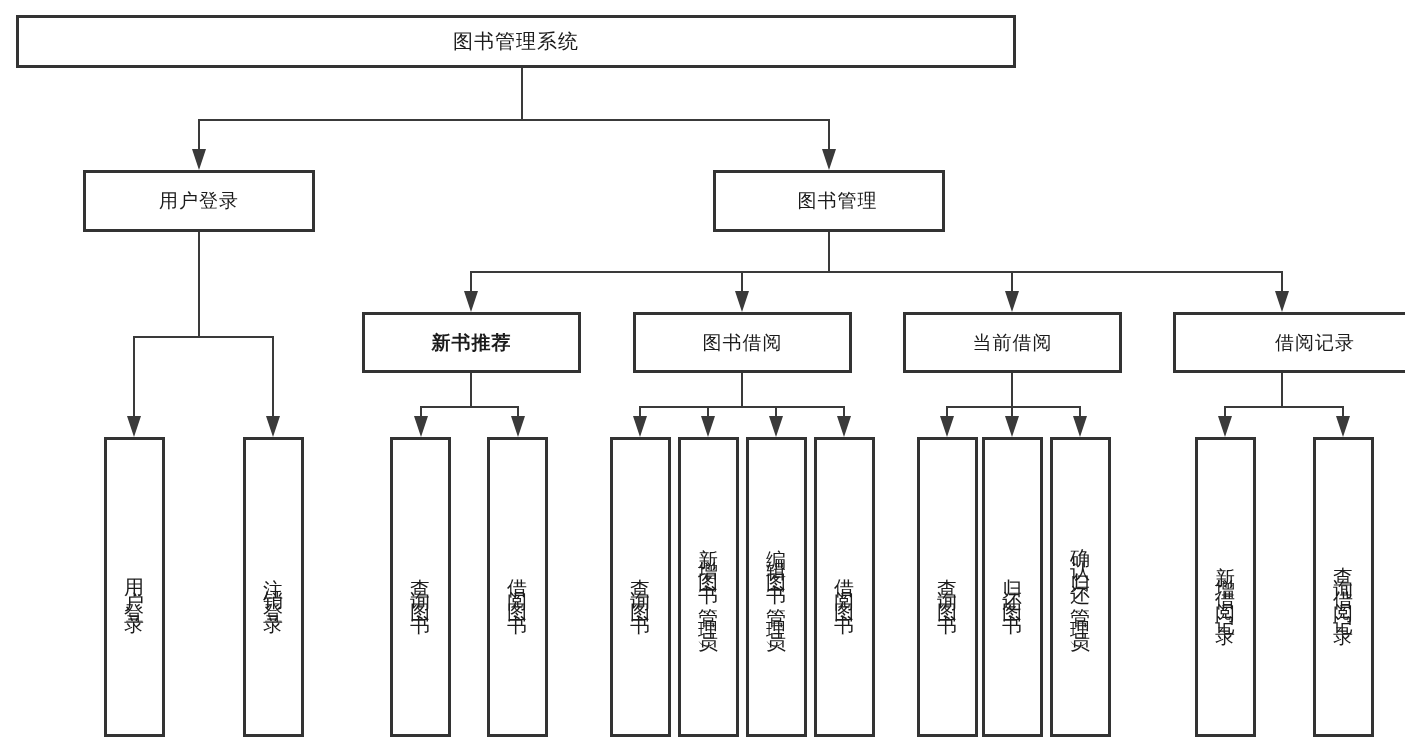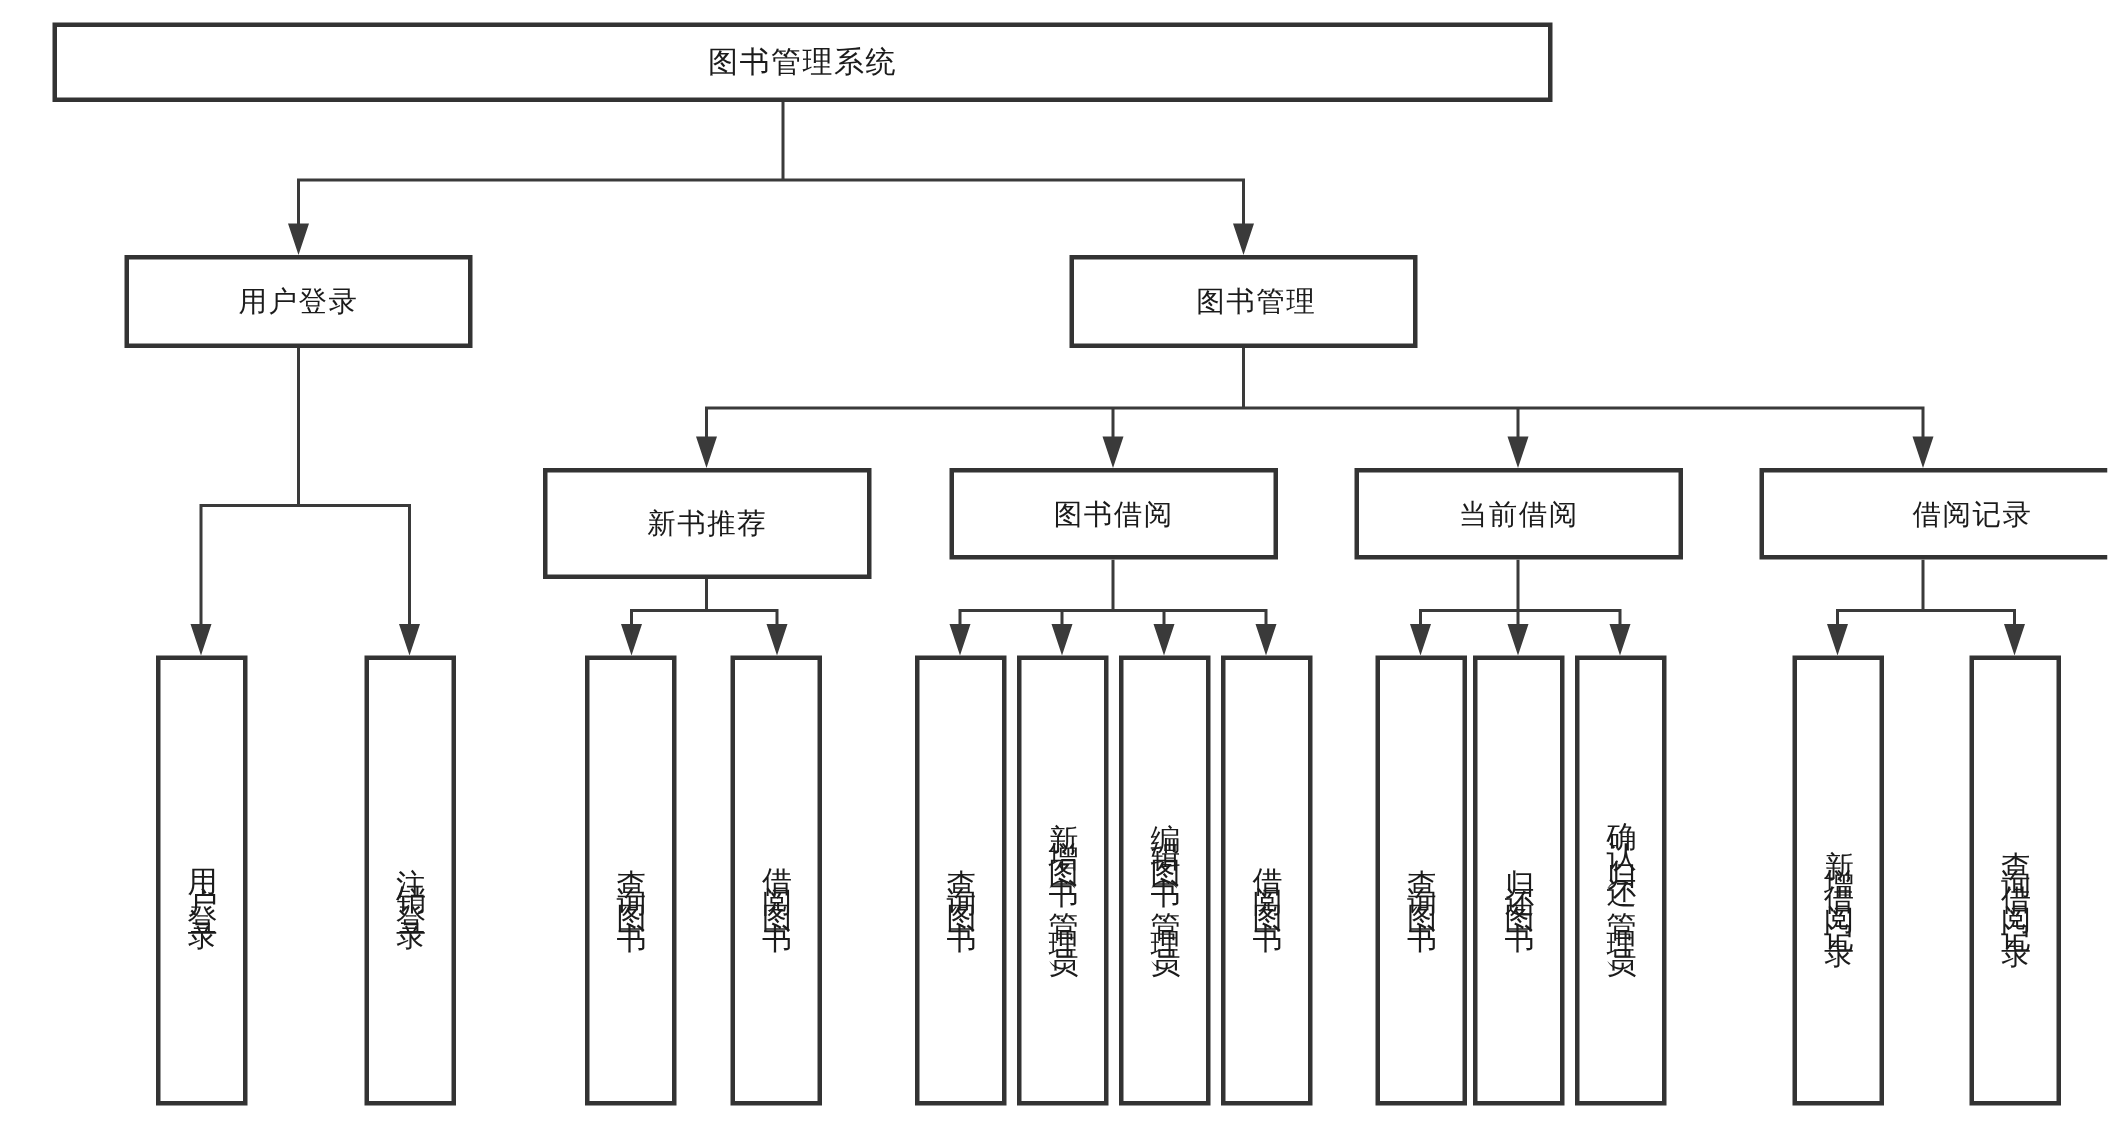--- a/index.html
+++ b/index.html
@@ -69,32 +69,32 @@
       M701,416 L715,416 L708,437 Z
       M769,416 L783,416 L776,437 Z
       M837,416 L851,416 L844,437 Z
       M940,416 L954,416 L947,437 Z
       M1005,416 L1019,416 L1012,437 Z
       M1073,416 L1087,416 L1080,437 Z
       M1218,416 L1232,416 L1225,437 Z
       M1336,416 L1350,416 L1343,437 Z"></path>
   </svg>
 
-  <div class="box" style="left:35px; top:15px; width:1000px; height:53px;">
+  <div class="box" style="left:16px; top:15px; width:1000px; height:53px;">
     <span class="hlabel rootlabel">图书管理系统</span>
   </div>
 
   <div class="box" style="left:83px; top:170px; width:232px; height:62px;">
     <span class="hlabel">用户登录</span>
   </div>
   <div class="box" style="left:713px; top:170px; width:232px; height:62px;padding-left:17px;">
     <span class="hlabel">图书管理</span>
   </div>
 
-  <div class="box" style="left:362px; top:312px; width:219px; height:74px;">
+  <div class="box" style="left:362px; top:312px; width:219px; height:61px;font-weight:bold;">
     <span class="hlabel">新书推荐</span>
   </div>
   <div class="box" style="left:903px; top:312px; width:219px; height:61px;">
     <span class="hlabel">当前借阅</span>
   </div>
   <div class="box" style="left:633px; top:312px; width:219px; height:61px;">
     <span class="hlabel">图书借阅</span>
   </div>
   <div class="box" style="left:1173px; top:312px; width:256px; height:61px;padding-left:28px;">
     <span class="hlabel">借阅记录</span>

